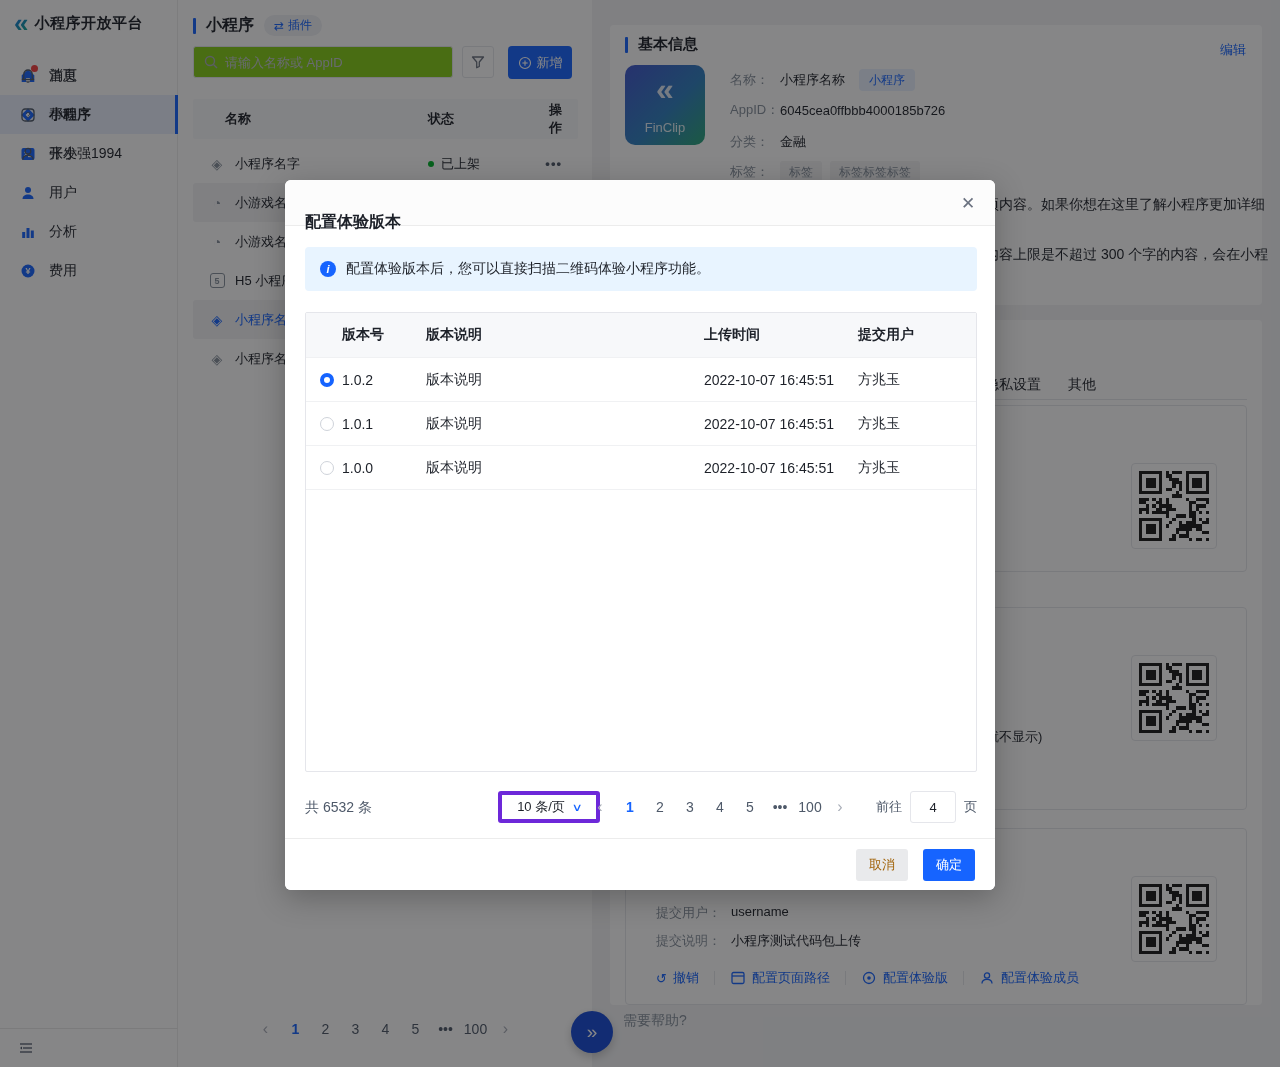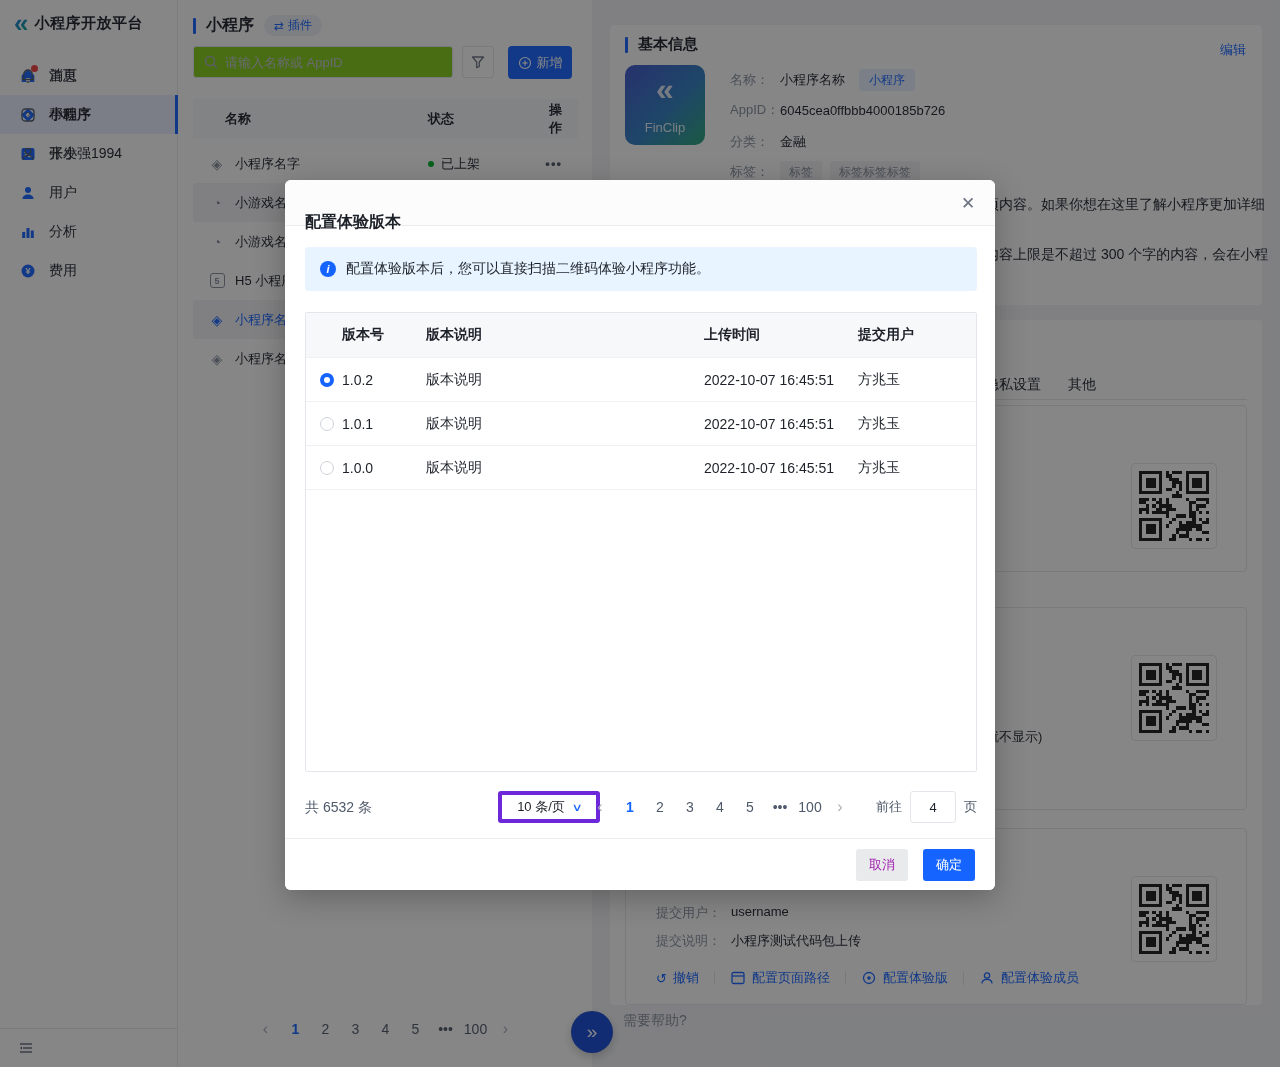--- a/index.html
+++ b/index.html
@@ -113,21 +113,21 @@
   .radio.on { border:4px solid #1664ff; }
   .m-pagerow { position:absolute; left:0; top:611px; width:710px; height:32px; }
   .m-total { position:absolute; left:20px; top:8px; color:#4e5969; font-size:14px; }
   .size-select { position:absolute; left:185px; top:0; width:102px; height:32px; border:4px solid #6d28d9; border-radius:3px; display:flex; align-items:center; justify-content:center; gap:8px; font-size:13px; cursor:pointer; background:#fff;margin-left:28px; }
   .sel-chev { color:#1664ff; font-size:11px; transform:scaleX(1.4); }
   .m-pager { position:absolute; left:303px; top:2px; }
   .m-jumper { position:absolute; right:18px; top:0; display:flex; align-items:center; gap:8px; font-size:13px; color:#4e5969; }
   .jump-input { width:46px; height:32px; border:1px solid #e5e6eb; border-radius:3px; text-align:center; font-size:13px; color:#1d2129; outline:none; font-family:inherit; }
   .m-foot { position:absolute; left:0; top:658px; width:710px; height:52px; border-top:1px solid #ececec; display:flex; align-items:center; justify-content:flex-end; gap:15px; padding-right:20px; border-radius:0 0 6px 6px; background:#fff; }
   .btn { height:32px; padding:0 13px; border:none; border-radius:3px; font-size:13px; cursor:pointer; font-family:inherit; }
-  .btn-gray { background:#e9eaec; color:#a21caf;margin-left:33px; }
+  .btn-gray { background:#e9eaec; color:#a16207;margin-left:33px; }
   .btn-blue { background:#1664ff; color:#fff; }
 
   .qr-img { width:100%; height:100%; }
   svg.ic { width:16px; height:16px; }
 </style>
 </head>
 <body>
 
 <div class="app">
 

